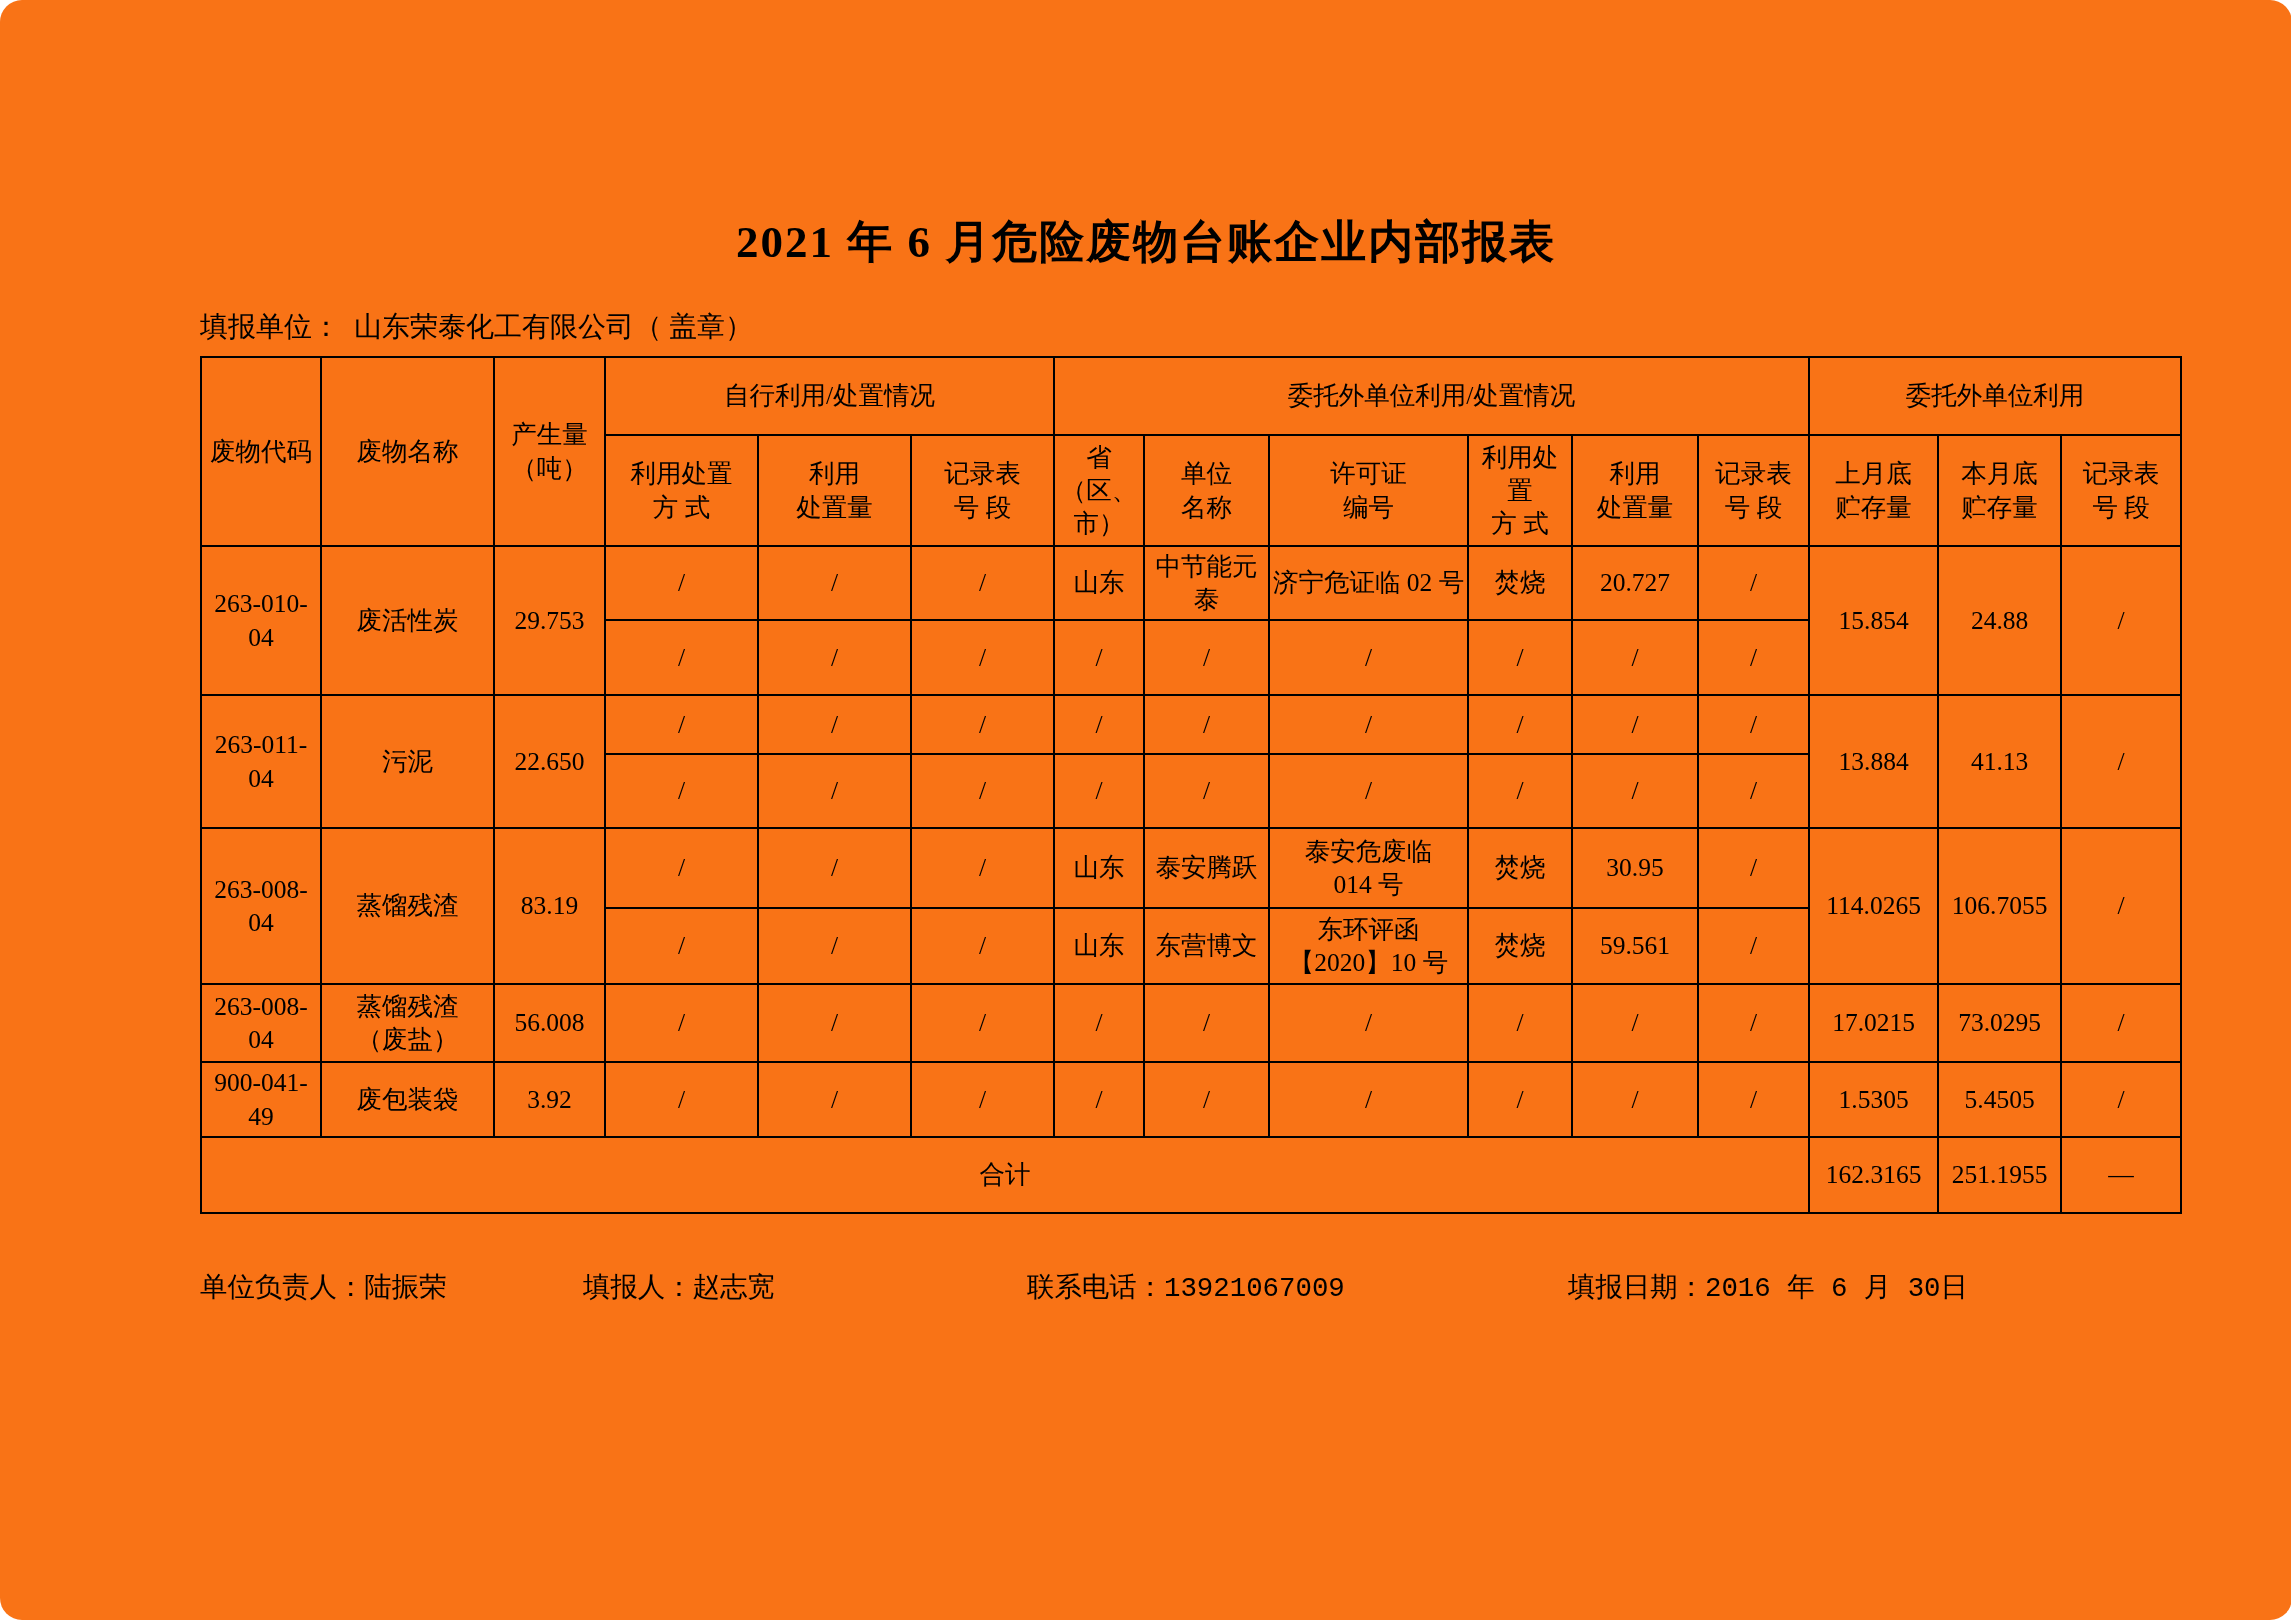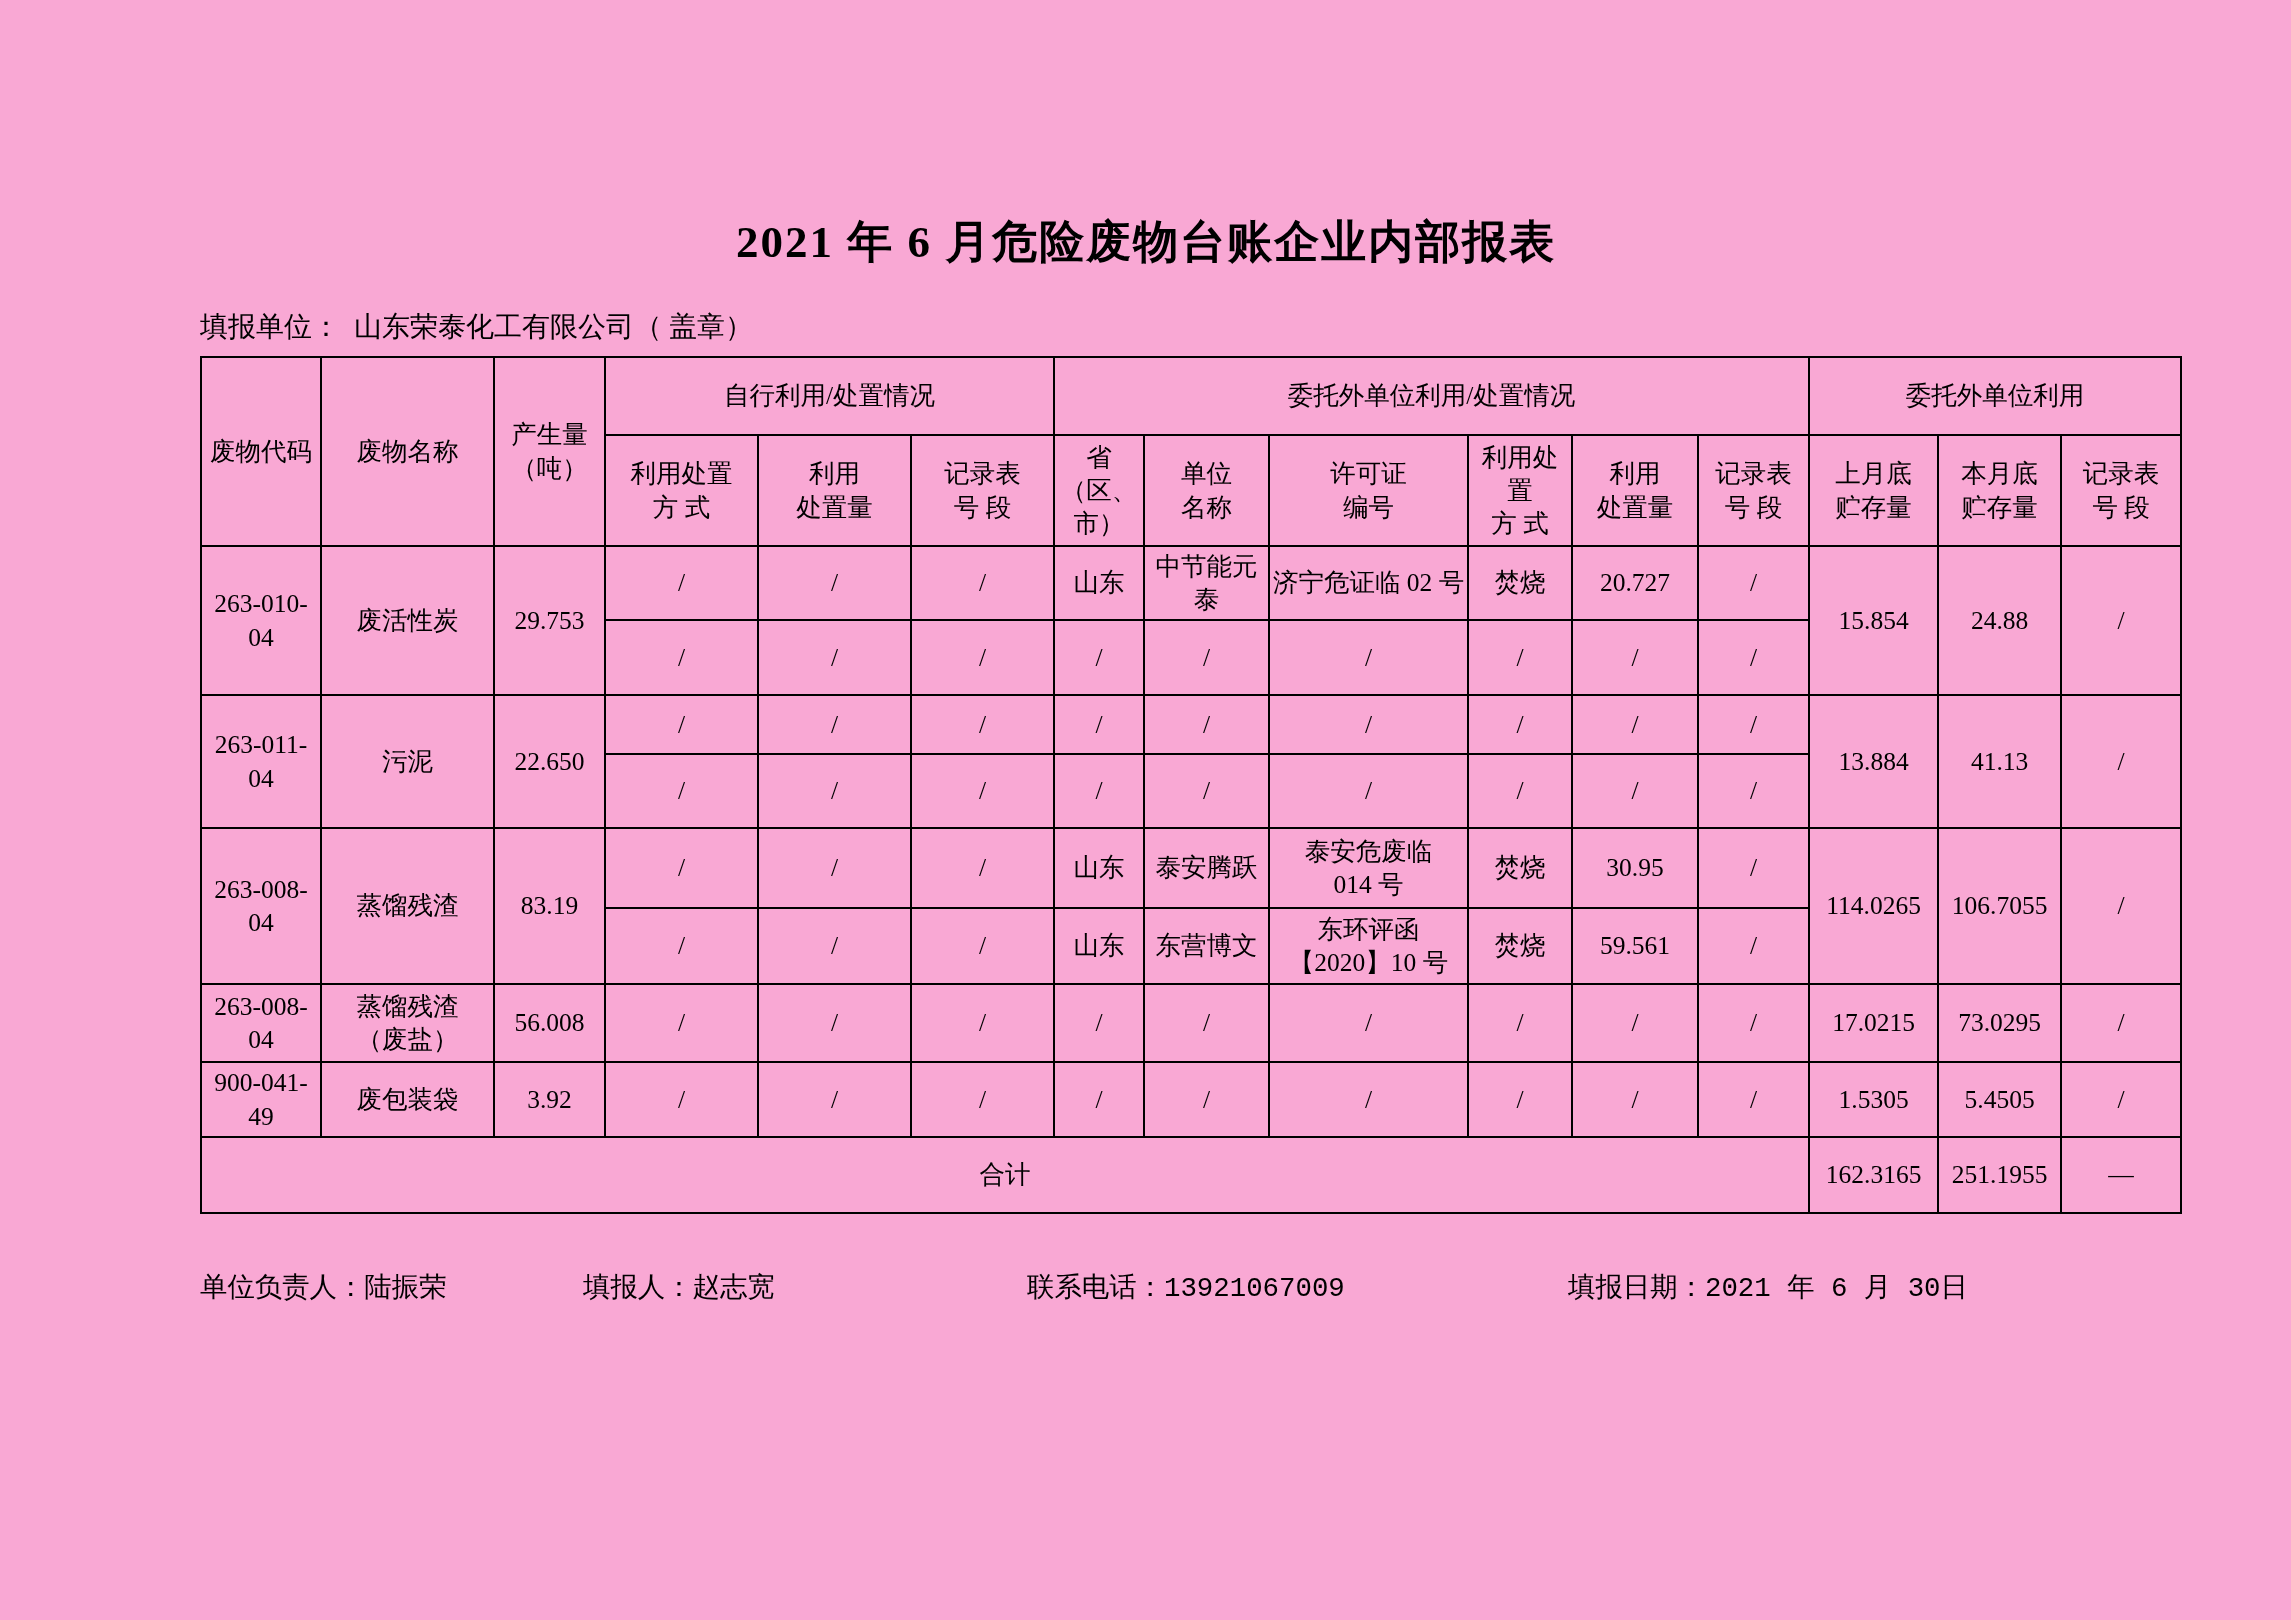--- a/index.html
+++ b/index.html
@@ -1,21 +1,21 @@
 <!DOCTYPE html>
 <html><head>
 <meta charset="utf-8">
 <style>
   html,body{margin:0;padding:0;}
   body{
     width:2292px;height:1620px;background:#ffffff;color:#000000;
     font-family:"Liberation Serif","DejaVu Serif",serif;
     position:relative;
   }
-  .page{position:absolute;inset:0;background:#f9a8d4;}
+  .page{position:absolute;inset:0;background:#f97316;border-radius:22px;}
   .doc-title{
     position:absolute;top:212px;left:0;width:2292px;
     text-align:center;font-size:45px;font-weight:bold;letter-spacing:2px;
     white-space:pre;
   }
   .unit-line{
     position:absolute;top:308px;left:200px;
     font-size:28px;white-space:pre;
   }
   table.report{
@@ -246,16 +246,16 @@
       <td>162.3165</td>
       <td>251.1955</td>
       <td>—</td>
     </tr>
   </tbody>
     </table>
 
   <div class="footer-item f1">单位负责人：陆振荣</div>
   <div class="footer-item f2">填报人：赵志宽</div>
   <div class="footer-item f3">联系电话：13921067009</div>
-  <div class="footer-item f4">填报日期：2021 年 6 月 30日</div>
+  <div class="footer-item f4">填报日期：2016 年 6 月 30日</div>
 
 </div>
 
 
 </body></html>

